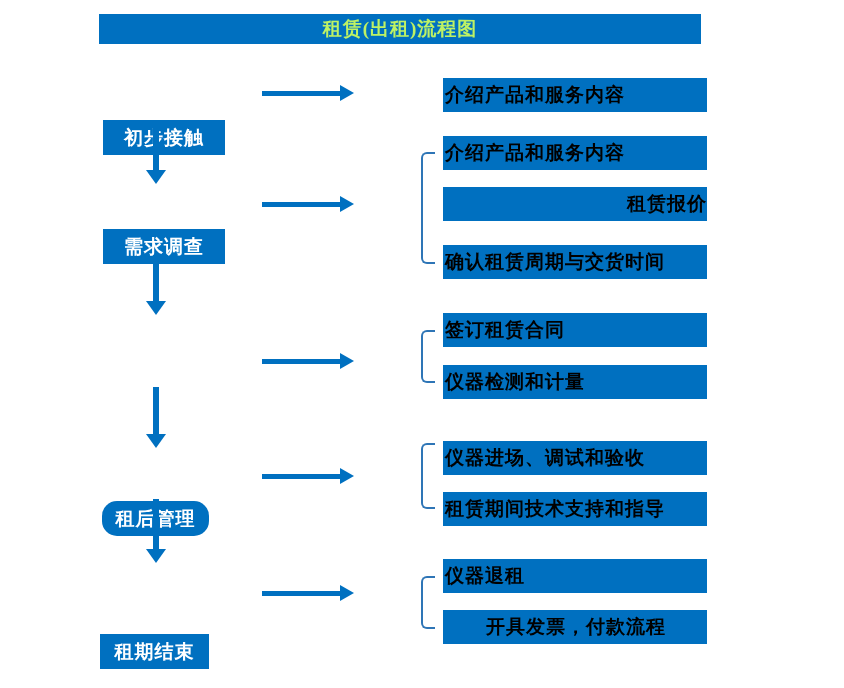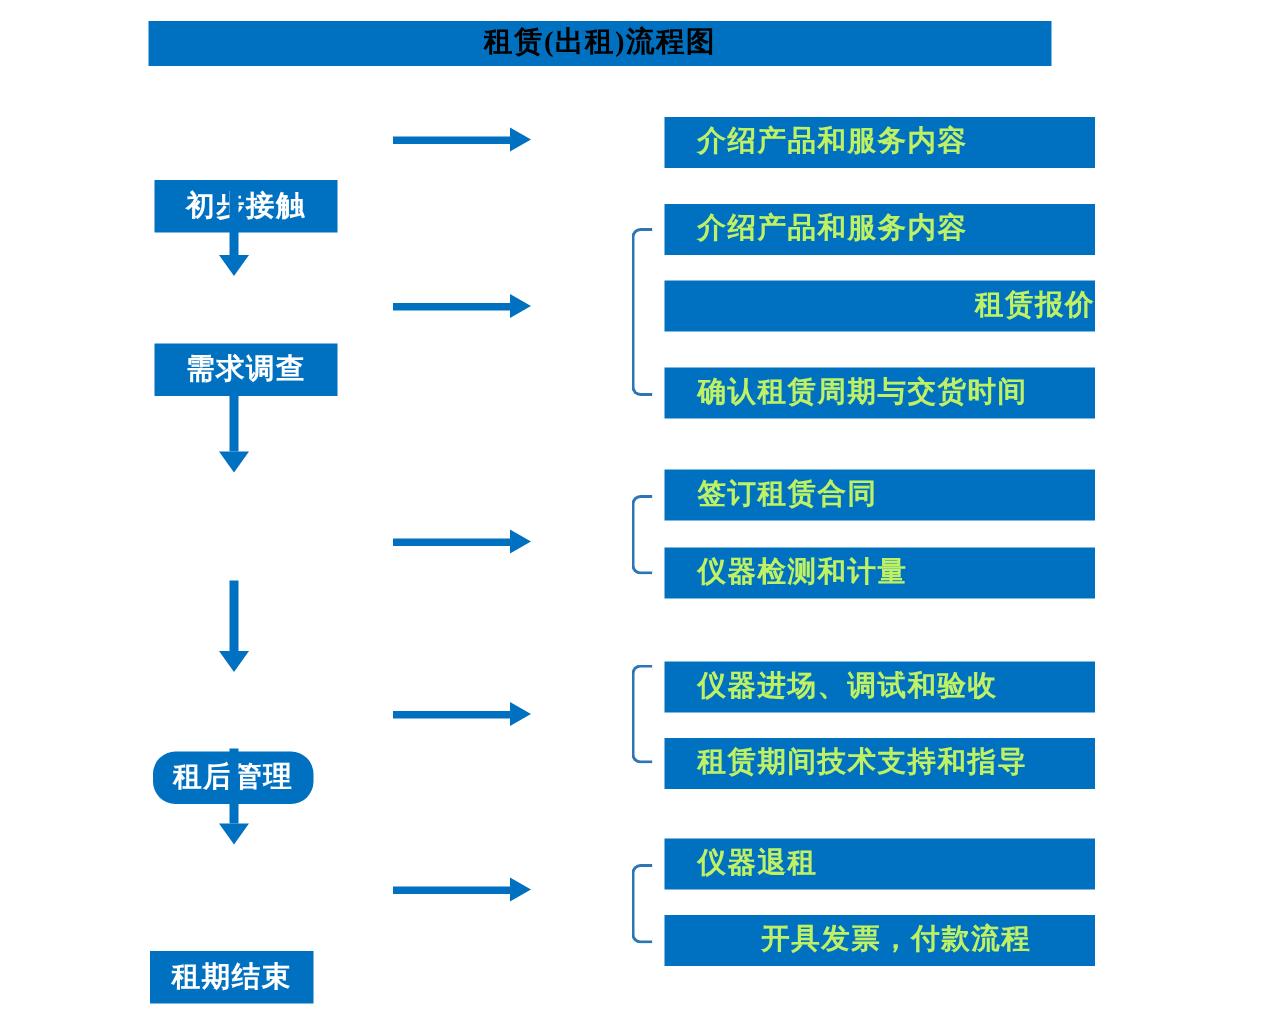--- a/index.html
+++ b/index.html
@@ -12,21 +12,21 @@
     height: 688px;
     background: #ffffff;
     overflow: hidden;
   }
 
   .title-bar {
     position: absolute;
     left: 99px; top: 14px;
     width: 602px; height: 30px;
     background: #0070C0;
-    color: #000000;
+    color: #bef264;
     font-size: 19px;
     font-weight: bold;
     text-align: center;
     line-height: 30px;
     letter-spacing: 1px;
   }
 
   .stage {
     position: absolute;
     height: 35px;
@@ -41,27 +41,27 @@
   }
   .stage.s0 { left: 103px; top: 78px;  width: 122px; }
   .stage.s1 { left: 103px; top: 187px; width: 122px; }
   .stage.s2 { left: 102px; top: 344px; width: 107px; }
   .stage.s3 { left: 102px; top: 459px; width: 107px; border-radius: 15px; }
   .stage.s4 { left: 100px; top: 592px; width: 109px; }
 
   .detail {
     position: absolute;
     left: 443px;
-    width: 287px; height: 34px;
-    background: #0070C0;
-    color: #bef264;
+    width: 264px; height: 34px;
+    background: #0070C0;
+    color: #000000;
     font-size: 19px;
     font-weight: bold;
     line-height: 34px;
-    padding-left: 22px;
+    padding-left: 2px;
     letter-spacing: 1px;
     white-space: nowrap;
     overflow: hidden;
   }
   .detail.d0 { top: 78px; }
   .detail.d1 { top: 136px; }
   .detail.d2 { top: 187px; text-align: right; }
   .detail.d3 { top: 245px; }
   .detail.d4 { top: 313px; }
   .detail.d5 { top: 365px; }

